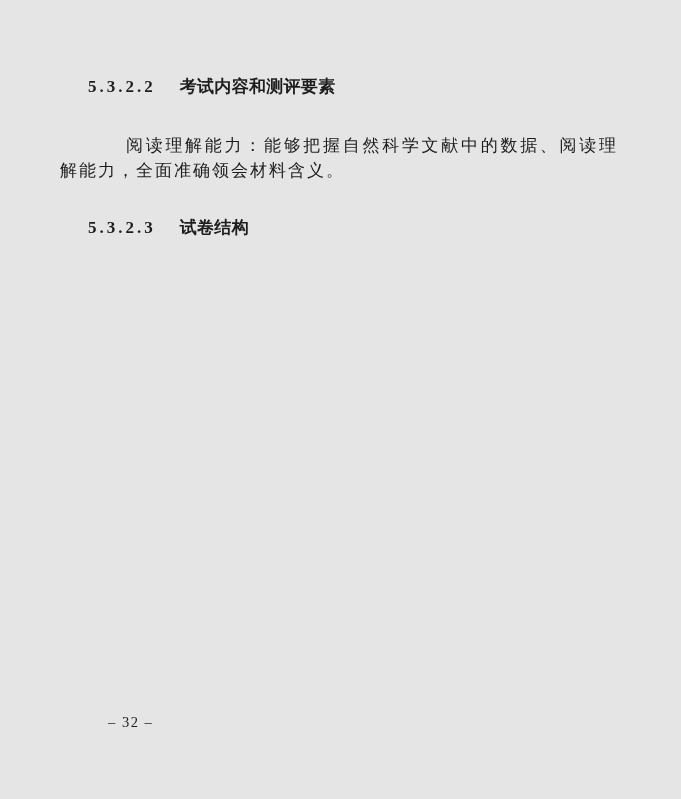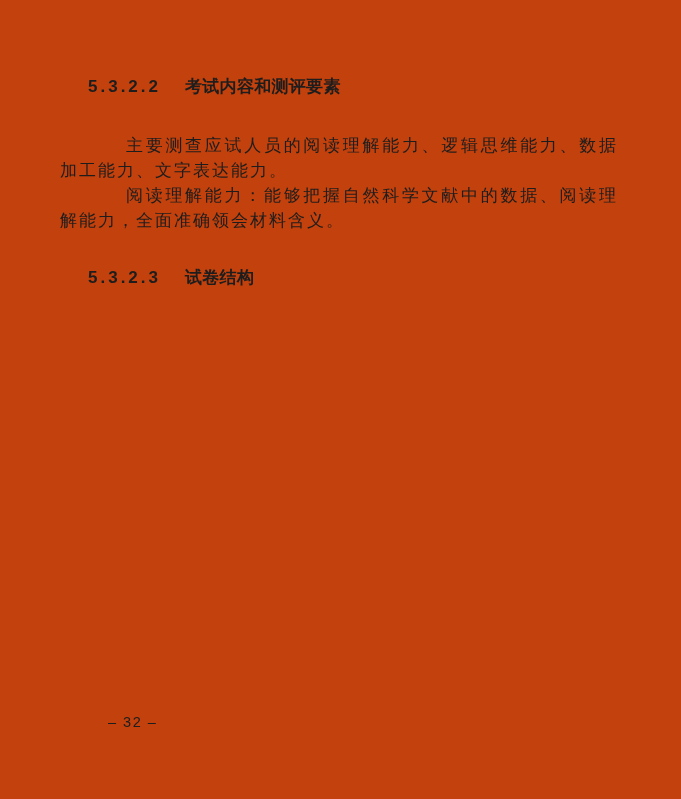--- a/index.html
+++ b/index.html
@@ -4,22 +4,22 @@
 <style>
   html, body {
     margin: 0;
     padding: 0;
     background: #ffffff;
   }
   .page {
     position: relative;
     width: 681px;
     height: 799px;
-    background: #c2410c;
-    font-family: Liberation Sans, sans-serif;
+    background: #e5e5e5;
+    font-family: Liberation Serif, serif;
     color: #1d1d1d;
     overflow: hidden;
     box-sizing: border-box;
   }
   .content {
     position: absolute;
     top: 78px;
     left: 60px;
     width: 558px;
   }
@@ -62,21 +62,20 @@
 <body>
 
 <div class="page">
   <div class="content">
 
     <h2 class="heading">
       <span class="h-num">5.3.2.2</span><span class="h-title">考试内容和测评要素</span>
     </h2>
 
     <div class="paras">
-      <p>主要测查应试人员的阅读理解能力、逻辑思维能力、数据加工能力、文字表达能力。</p>
       <p>阅读理解能力：能够把握自然科学文献中的数据、阅读理解能力，全面准确领会材料含义。</p>
     </div>
 
     <h2 class="heading second">
       <span class="h-num">5.3.2.3</span><span class="h-title">试卷结构</span>
     </h2>
 
 
   </div>
 

